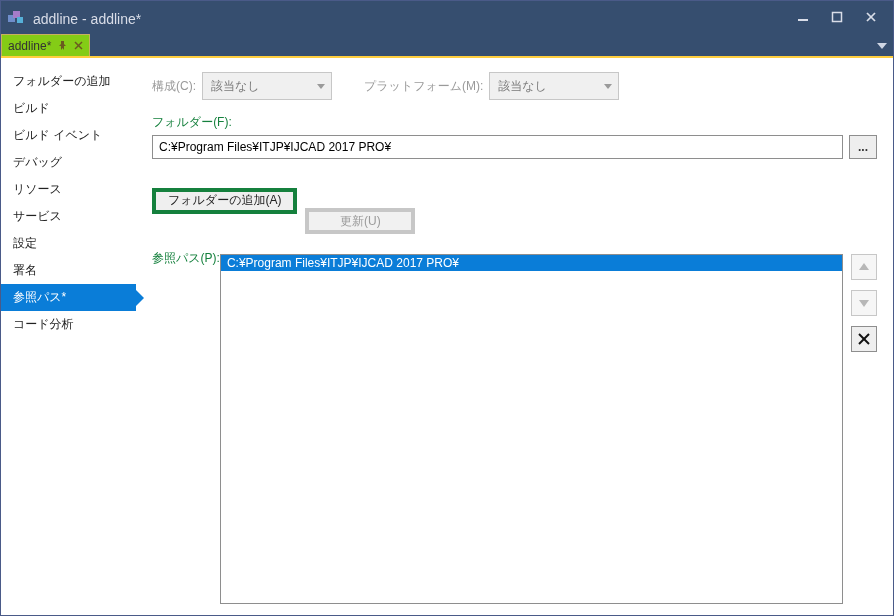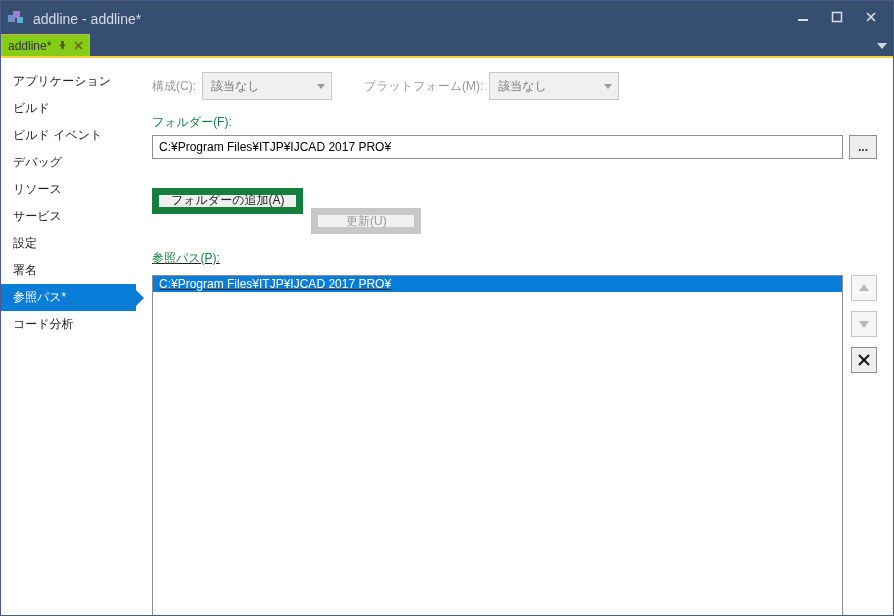--- a/index.html
+++ b/index.html
@@ -126,21 +126,21 @@
   .browsebtn {
     width:28px; height:24px;
     border:1px solid #8e8e8e;
     background:#eee;
     display:flex; align-items:center; justify-content:center;
     font-weight:bold; color:#333;
   }
   .btn {
     height:26px;
     padding: 0 12px;
-    border:7px solid #15803d;
+    border:4px solid #15803d;
     background:#efefef;
     font-size:12px;
     display:inline-flex; align-items:center; justify-content:center;
   }
   .btn.disabled { color:#9a9a9a; border-color:#c7c7c7; background:#f1f1f1;margin-top:41px;}
   .gap8 { gap:8px; margin-top:8px;}
   .section { margin-top: 16px; }
   .listwrap { display:flex; gap:8px; margin-top:4px; flex:1; min-height:0;}
   .listbox {
     flex:1;
@@ -218,21 +218,21 @@
   <div class="strip-menu">
     <svg width="10" height="8">
         <polygon points="0,2 10,2 5,8" fill="#cfd6e4"></polygon>
       </svg>
   </div>
 </div>
 <div class="amberbar"></div>
 
 <div class="content">
   <div class="sidenav">
-    <div class="item"><span>アプリケーション</span></div>
+    <div class="item"><span>フォルダーの追加</span></div>
     <div class="item"><span>ビルド</span></div>
     <div class="item"><span>ビルド イベント</span></div>
     <div class="item"><span>デバッグ</span></div>
     <div class="item"><span>リソース</span></div>
     <div class="item"><span>サービス</span></div>
     <div class="item"><span>設定</span></div>
     <div class="item"><span>署名</span></div>
     <div class="item selected"><span>参照パス*</span></div>
     <div class="item"><span>コード分析</span></div>
   </div>
@@ -260,21 +260,21 @@
 
     <div class="row gap8">
       <div class="btn">
         <span>フォルダーの追加(A)</span>
       </div>
       <div class="btn disabled" style="min-width:110px">
         <span>更新(U)</span>
       </div>
     </div>
 
-    <div class="section" style="display:flex; flex-direction:column; flex:1; min-height:0;text-decoration:underline;">
+    <div class="section" style="display:flex; flex-direction:row; flex:1; min-height:0;">
       <span class="lbl">参照パス(P):</span>
       <div class="listwrap">
         <div class="listbox">
           <div class="listitem selected">
             <span>C:¥Program Files¥ITJP¥IJCAD 2017 PRO¥</span>
           </div>
         </div>
         <div class="sidebuttons">
           <div class="sqbtn disabled">
             <svg width="14" height="14">

